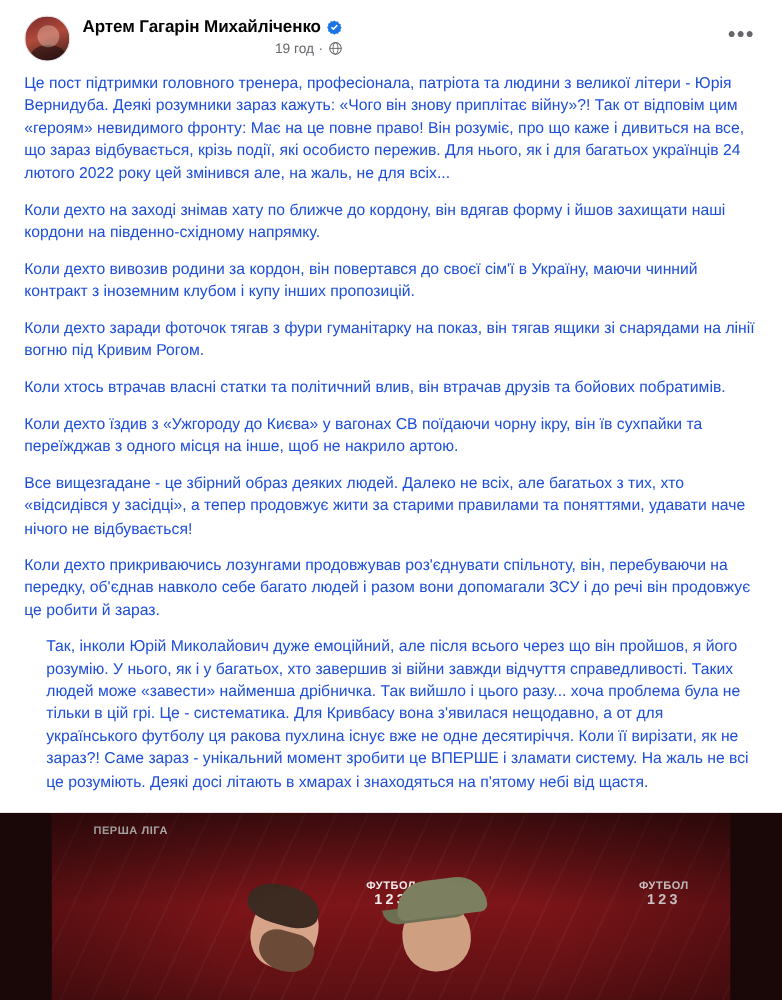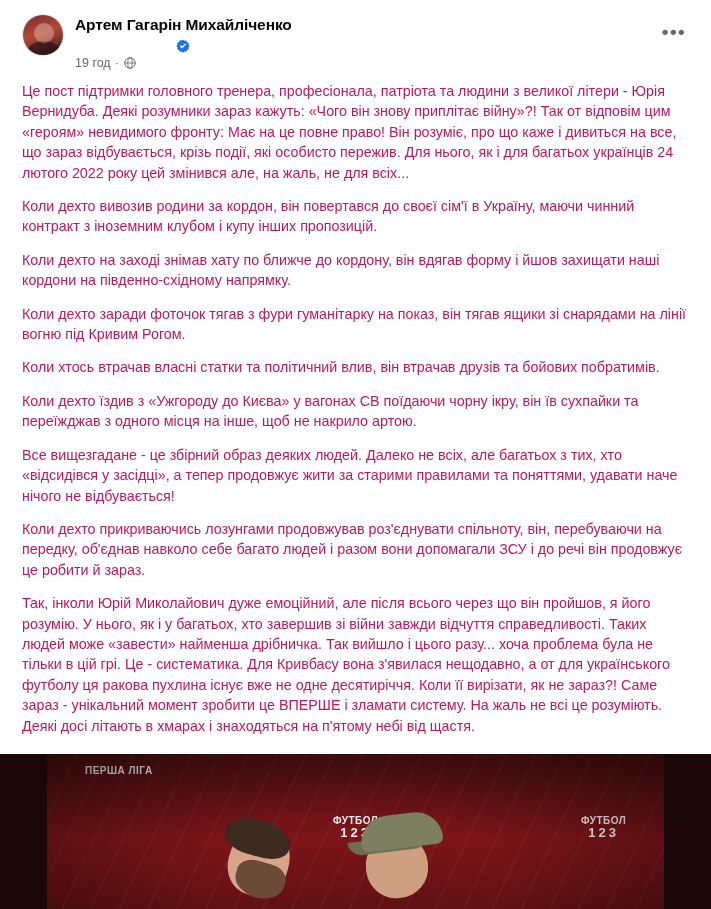--- a/index.html
+++ b/index.html
@@ -59,40 +59,40 @@
     margin-left: 11px;
     display: flex;
     flex-direction: column;
     justify-content: center;
     padding-top: 1px;
   }
   .name-row {
     display: flex;
     align-items: center;
     gap: 5px;
-    flex-direction: column;
   }
   .author-name {
     font-size: 15.5px;
     font-weight: bold;
     color: #050505;
     line-height: 19px;
     letter-spacing: -0.1px;
   }
   .verified-badge {
     width: 14px;
     height: 14px;
     display: inline-block;
     line-height: 0;
   }
   .meta-row {
     display: flex;
     align-items: center;
     gap: 4px;
     margin-top: 2px;
+    justify-content: flex-end;
   }
   .timestamp {
     font-size: 12.5px;
     color: #65676b;
     line-height: 16px;
   }
   .dot-sep {
     font-size: 12.5px;
     color: #65676b;
     line-height: 16px;
@@ -118,27 +118,28 @@
     border-radius: 50%;
     cursor: pointer;
     margin-top: 2px;
     padding-left: 2px;
     box-sizing: border-box;
   }
   .post-body {
     padding: 6px 22px 10px 22px;
     font-size: 14.3px;
     line-height: 20.4px;
-    color: #be185d;
+    color: #1d4ed8;
   }
   .post-body p {
     margin: 0 0 13px 0;
   }
   .post-body p:last-child {
     margin-bottom: 0;
+    margin-left: 20px;
   }
   .post-image {
     width: 711px;
     height: 220px;
     margin-top: 8px;
     position: relative;
     overflow: hidden;
     background: #1a0708;
   }
   .photo-wrap {
@@ -282,22 +283,22 @@
           </svg>
         </span>
       </div>
     </div>
 
     <div class="menu-button">•••</div>
   </div>
 
   <div class="post-body">
     <p>Це пост підтримки головного тренера, професіонала, патріота та людини з великої літери - Юрія Вернидуба. Деякі розумники зараз кажуть: «Чого він знову приплітає війну»?! Так от відповім цим «героям» невидимого фронту: Має на це повне право! Він розуміє, про що каже і дивиться на все, що зараз відбувається, крізь події, які особисто пережив. Для нього, як і для багатьох українців 24 лютого 2022 року цей змінився але, на жаль, не для всіх...</p>
+    <p>Коли дехто на заході знімав хату по ближче до кордону, він вдягав форму і йшов захищати наші кордони на південно-східному напрямку.</p>
     <p>Коли дехто вивозив родини за кордон, він повертався до своєї сім'ї в Україну, маючи чинний контракт з іноземним клубом і купу інших пропозицій.</p>
-    <p>Коли дехто на заході знімав хату по ближче до кордону, він вдягав форму і йшов захищати наші кордони на південно-східному напрямку.</p>
     <p>Коли дехто заради фоточок тягав з фури гуманітарку на показ, він тягав ящики зі снарядами на лінії вогню під Кривим Рогом.</p>
     <p>Коли хтось втрачав власні статки та політичний влив, він втрачав друзів та бойових побратимів.</p>
     <p>Коли дехто їздив з «Ужгороду до Києва» у вагонах СВ поїдаючи чорну ікру, він їв сухпайки та переїжджав з одного місця на інше, щоб не накрило артою.</p>
     <p>Все вищезгадане - це збірний образ деяких людей. Далеко не всіх, але багатьох з тих, хто «відсидівся у засідці», а тепер продовжує жити за старими правилами та поняттями, удавати наче нічого не відбувається!</p>
     <p>Коли дехто прикриваючись лозунгами продовжував роз'єднувати спільноту, він, перебуваючи на передку, об'єднав навколо себе багато людей і разом вони допомагали ЗСУ і до речі він продовжує це робити й зараз.</p>
     <p>Так, інколи Юрій Миколайович дуже емоційний, але після всього через що він пройшов, я його розумію. У нього, як і у багатьох, хто завершив зі війни завжди відчуття справедливості. Таких людей може «завести» найменша дрібничка. Так вийшло і цього разу... хоча проблема була не тільки в цій грі. Це - систематика. Для Кривбасу вона з'явилася нещодавно, а от для українського футболу ця ракова пухлина існує вже не одне десятиріччя. Коли її вирізати, як не зараз?! Саме зараз - унікальний момент зробити це ВПЕРШЕ і зламати систему. На жаль не всі це розуміють. Деякі досі літають в хмарах і знаходяться на п'ятому небі від щастя.</p>
   </div>
 
   <div class="post-image">
     <div class="photo-wrap">

